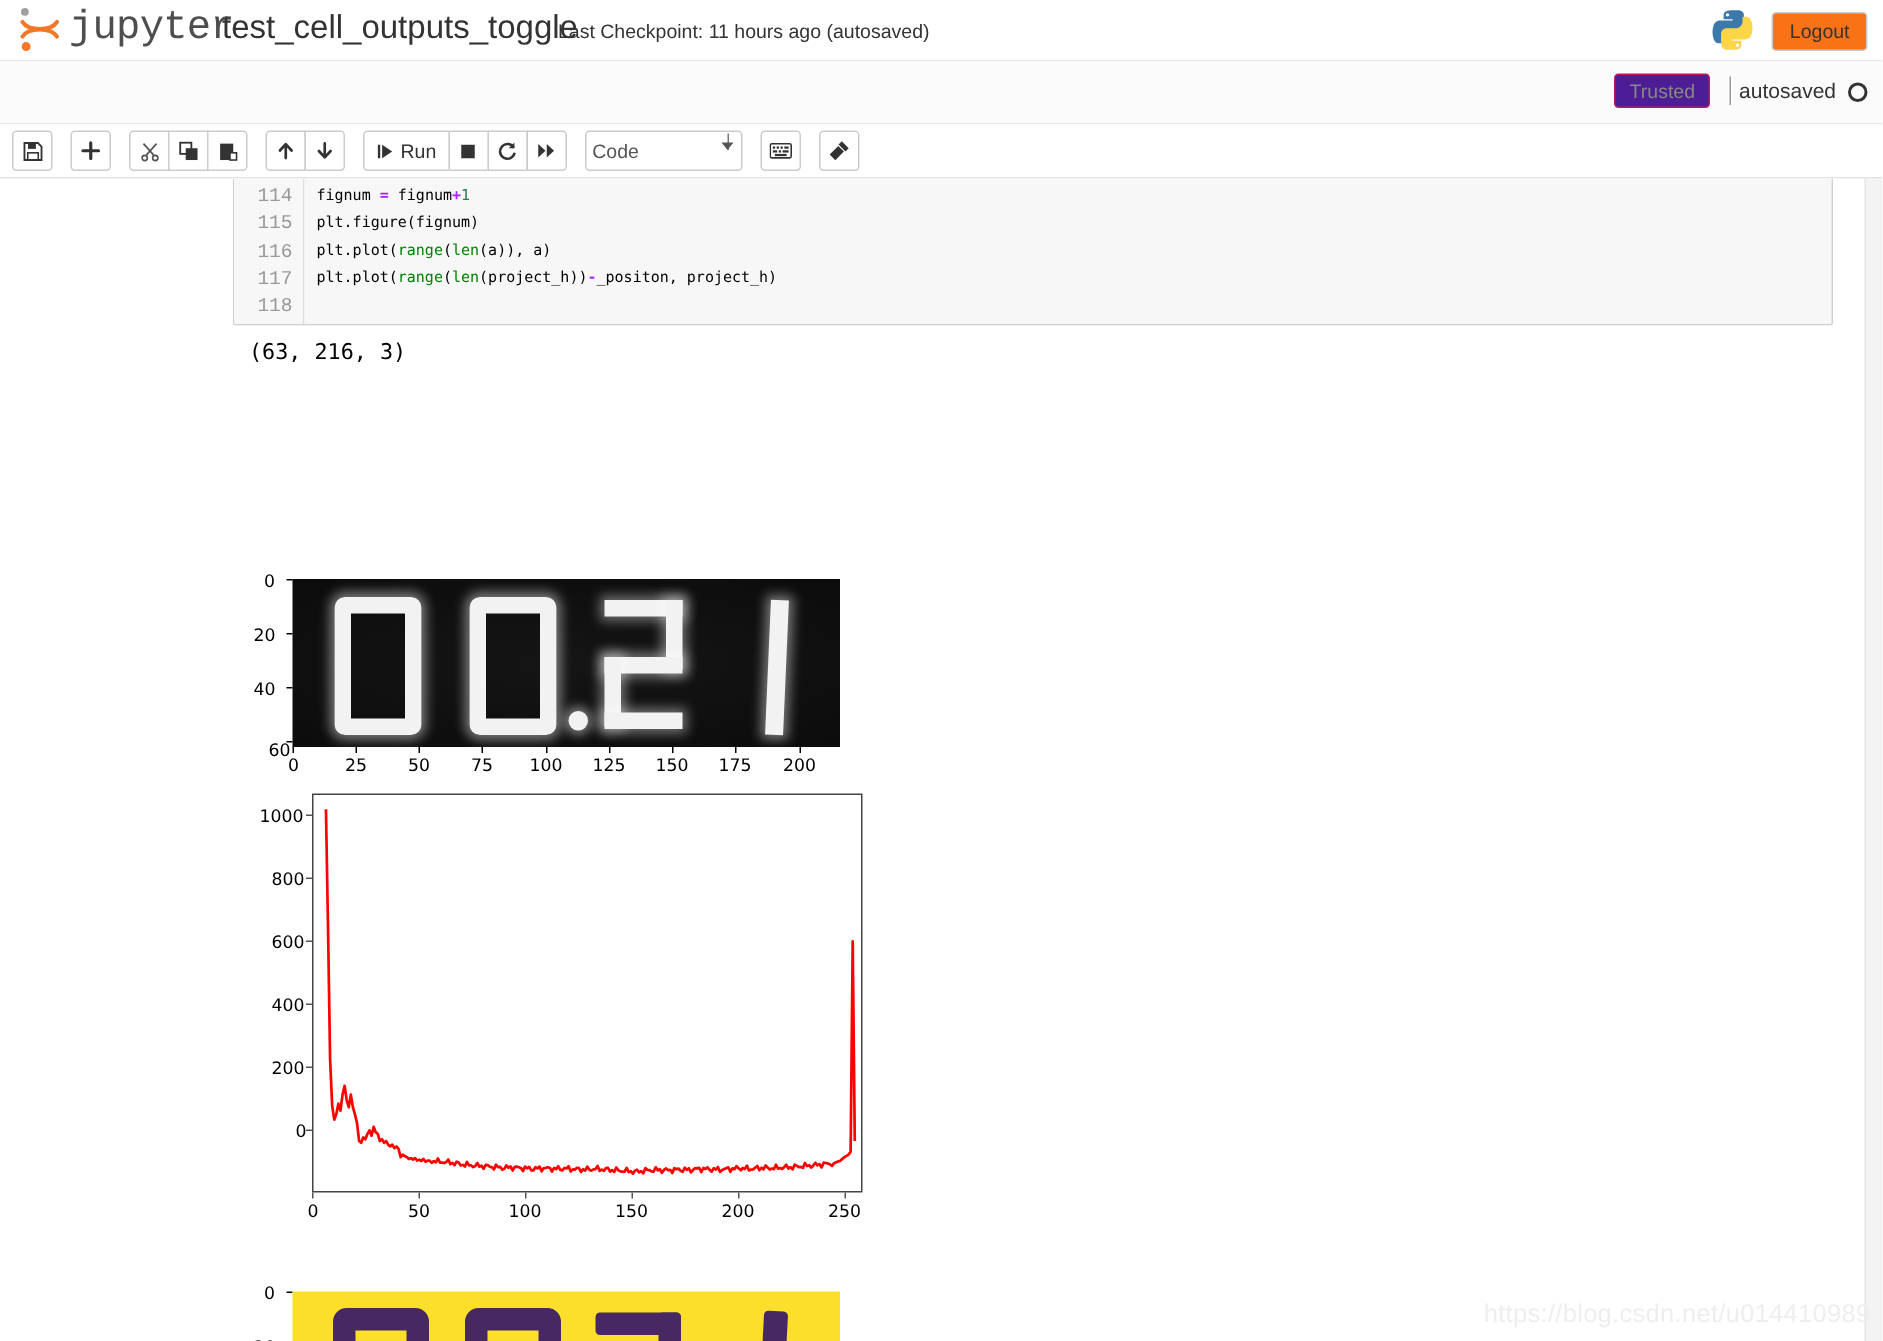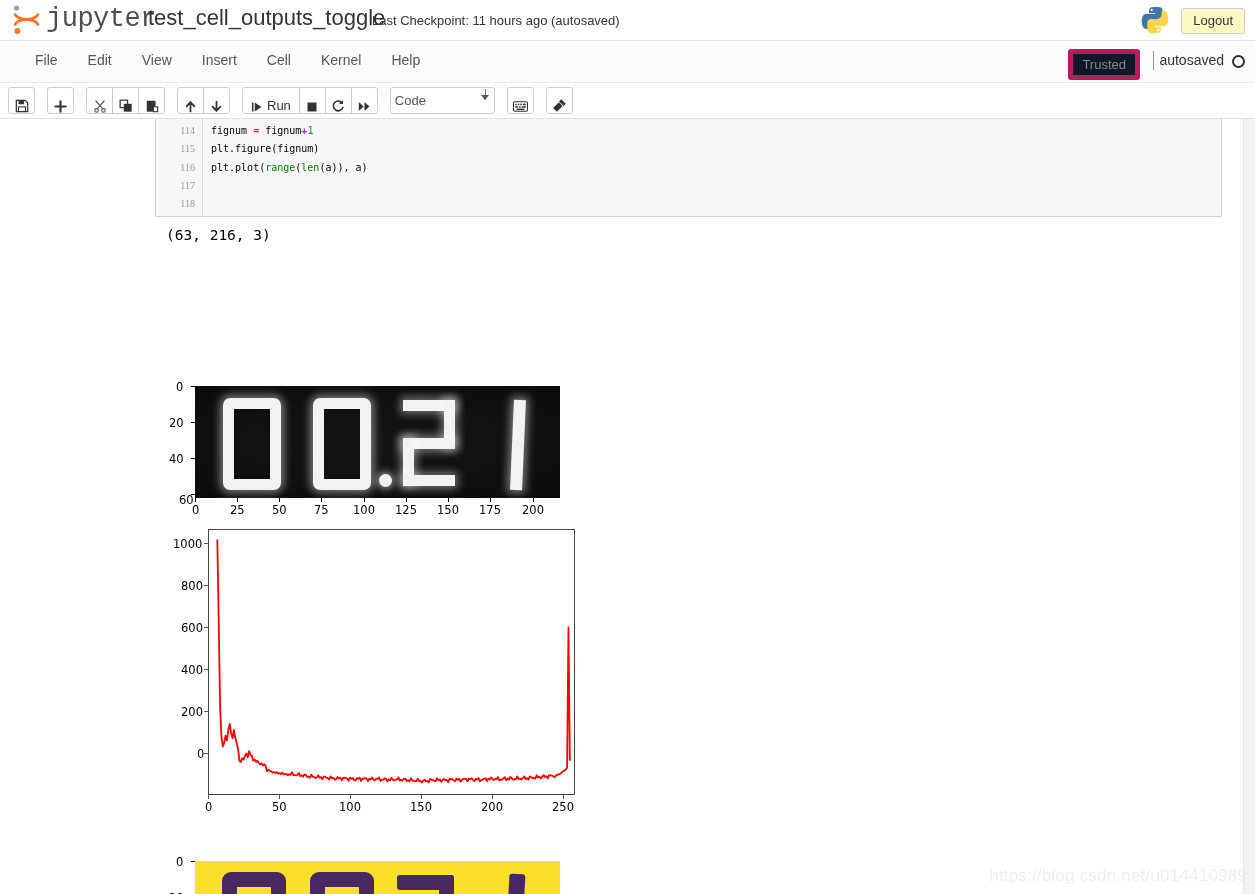--- a/index.html
+++ b/index.html
@@ -33,37 +33,37 @@
     font-size: 13px; color: #333;
   }
   .autosaved {
     position: absolute; left: 551px; top: 13px;
     font-size: 13px; color: #333;
   }
   .py-logo { position: absolute; right: 85px; top: 5px; width: 30px; height: 30px; }
   .logout-btn {
     position: absolute; right: 10px; top: 8px;
     padding: 4px 11px; font-size: 13px; color: #333;
-    background: #fef9c3; border: 1px solid #ccc; border-radius: 3px;
+    background: #f97316; border: 1px solid #ccc; border-radius: 3px;
     line-height: 16px; cursor: pointer;
   }
 
   
   .menubar {
     position: absolute; left: 0; top: 41px; width: 1255px; height: 42px;
     background: #fbfbfb; border-bottom: 1px solid #e7e7e7;
   }
   .menu-items { position: absolute; left: 20px; top: 0; display: flex; }
   .menu-item {
     padding: 11px 15px; font-size: 14px; color: #555; cursor: pointer;
   }
   .trusted-badge {
     position: absolute; right: 115px; top: 8px;
-    border: 5px solid #be185d; border-radius: 3px; padding: 3px 9px;
-    font-size: 13px; color: #888; background: #0f172a;
+    border: 1px solid #be185d; border-radius: 3px; padding: 3px 9px;
+    font-size: 13px; color: #888; background: #4c1d95;
   }
   .kernel-sep {
     position: absolute; right: 101px; top: 10px; width: 1px; height: 19px; background: #999;
   }
   .kernel-name {
     position: absolute; right: 31px; top: 11px; font-size: 14px; color: #333;
   }
   .kernel-indicator {
     position: absolute; right: 10px; top: 14px;
     width: 13px; height: 13px; border: 2px solid #333; border-radius: 50%;
@@ -71,21 +71,21 @@
 
   
   .toolbar {
     position: absolute; left: 0; top: 83px; width: 1255px; height: 36px;
     background: #ffffff; border-bottom: 1px solid #e0e0e0;
   }
   .tb-inner { position: absolute; left: 8px; top: 4px; display: flex; align-items: center; }
   .tb-group { display: flex; margin-right: 12px; }
   .tb-btn {
     min-width: 27px; height: 27px; background: #fff;
-    border: 1px solid #ccc; display: flex; align-items: flex-end; justify-content: center;
+    border: 1px solid #ccc; display: flex; align-items: center; justify-content: center;
     cursor: pointer; color: #333; font-size: 14px; padding: 0 4px;
   }
   .tb-group .tb-btn + .tb-btn { margin-left: -1px; }
   .tb-group.sep .tb-btn:first-child { border-radius: 3px 0 0 3px; }
   .tb-group.sep .tb-btn:last-child { border-radius: 0 3px 3px 0; }
   .tb-group.single .tb-btn { border-radius: 3px; }
   .tb-btn.run { width: auto; padding: 0 8px; font-size: 13px; gap: 4px; }
   .tb-select {
     height: 27px; width: 105px; border: 1px solid #ccc; border-radius: 3px;
     background: #fff; font-size: 13px; color: #555; padding: 0 4px;
@@ -116,21 +116,21 @@
     position: absolute; left: 155px; top: 0px; width: 1067px; height: 98px;
     background: #f7f7f7; border: 1px solid #cfcfcf; border-top: none;
     border-radius: 0 0 2px 2px;
     display: flex; overflow: hidden;
   }
   .gutter {
     width: 47px; background: #f7f7f7; border-right: 1px solid #ddd;
     padding-top: 3px; text-align: right; padding-right: 7px;
   }
   .gutter div {
-    font-family: Liberation Serif, serif; font-size: 10px;
+    font-family: Liberation Mono, monospace; font-size: 13px;
     color: #999; line-height: 18.3px;
   }
   .code {
     flex: 1; background: #f7f7f7; padding: 3px 0 0 8px;
   }
   .code div {
     font-family: "DejaVu Sans Mono", monospace; font-size: 10px;
     line-height: 18.3px; color: #000; white-space: pre;
   }
   .k-op { color: #aa22ff; font-weight: bold; }
@@ -189,29 +189,20 @@
     <span class="py-logo">
       <svg width="30" height="30" viewBox="0 0 64 64">
         <path d="M31.9 4c-6.8 0-12.6 1.1-12.6 7.2v5.6h12.9v1.8H14.6c-4.6 0-8.6 2.8-9.9 8.1-1.5 6.1-1.6 9.9 0 16.2 1.1 4.7 3.8 8.1 8.4 8.1h4.6v-6.8c0-5.2 4.5-9.8 9.9-9.8h12.8c4.4 0 7.9-3.6 7.9-8V11.2C48.3 7 44.7 4 40.4 4h-8.5zm-7 4c1.3 0 2.4 1.1 2.4 2.4s-1.1 2.4-2.4 2.4-2.4-1.1-2.4-2.4 1.1-2.4 2.4-2.4z" fill="#3c78a9"></path>
         <path d="M32.1 60c6.8 0 12.6-1.1 12.6-7.2v-5.6H31.8v-1.8h17.6c4.6 0 8.6-2.8 9.9-8.1 1.5-6.1 1.6-9.9 0-16.2-1.1-4.7-3.8-8.1-8.4-8.1h-4.6v6.8c0 5.2-4.5 9.8-9.9 9.8H23.6c-4.4 0-7.9 3.6-7.9 8v11.2C15.7 57 19.3 60 23.6 60h8.5zm7-4c-1.3 0-2.4-1.1-2.4-2.4s1.1-2.4 2.4-2.4 2.4 1.1 2.4 2.4S40.4 56 39.1 56z" fill="#fdd548"></path>
       </svg>
     </span>
     <div class="logout-btn">Logout</div>
   </div>
 
   <div class="menubar">
-    <div class="menu-items">
-      <div class="menu-item">File</div>
-      <div class="menu-item">Edit</div>
-      <div class="menu-item">View</div>
-      <div class="menu-item">Insert</div>
-      <div class="menu-item">Cell</div>
-      <div class="menu-item">Kernel</div>
-      <div class="menu-item">Help</div>
-    </div>
     <div class="trusted-badge">Trusted</div>
     <div class="kernel-sep"></div>
     <div class="kernel-name">autosaved</div>
     <div class="kernel-indicator"></div>
   </div>
 
   <div class="toolbar">
     <div class="tb-inner">
       <div class="tb-group single">
         <div class="tb-btn">
@@ -326,20 +317,21 @@
         <div>114</div>
         <div>115</div>
         <div>116</div>
         <div>117</div>
         <div>118</div>
       </div>
       <div class="code">
         <div><span class="k-plain">fignum </span><span class="k-op">=</span><span class="k-plain"> fignum</span><span class="k-op">+</span><span class="k-num">1</span></div>
         <div><span class="k-plain">plt.figure(fignum)</span></div>
         <div><span class="k-plain">plt.plot(</span><span class="k-builtin">range</span><span class="k-plain">(</span><span class="k-builtin">len</span><span class="k-plain">(a)), a)</span></div>
+        <div><span class="k-plain">plt.plot(</span><span class="k-builtin">range</span><span class="k-plain">(</span><span class="k-builtin">len</span><span class="k-plain">(project_h))</span><span class="k-op">-</span><span class="k-plain">_positon, project_h)</span></div>
         <div>&nbsp;</div>
       </div>
     </div>
 
     <div class="out-text" style="top:108px;">(63, 216, 3)</div>
 
     <div class="fig" style="left:166px; top:140px; width:420px; height:265px;">
 
       <div class="mpl-tick-label" style="left:10px; top:121px;">0</div>
       <div class="mpl-tick-label" style="left:3px; top:157px;">20</div>

